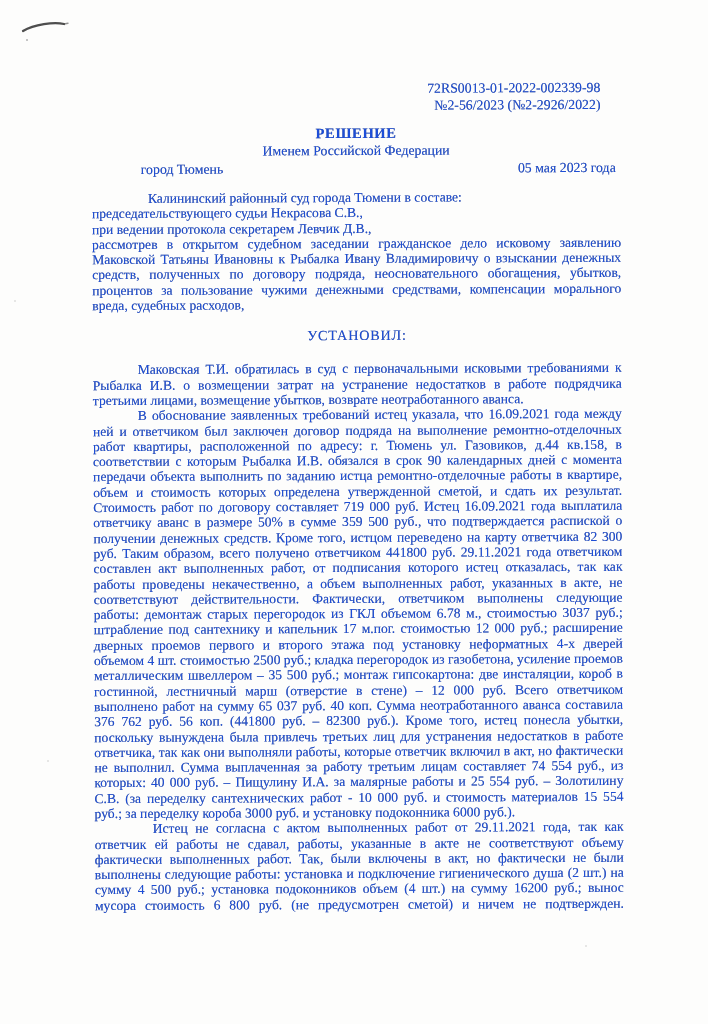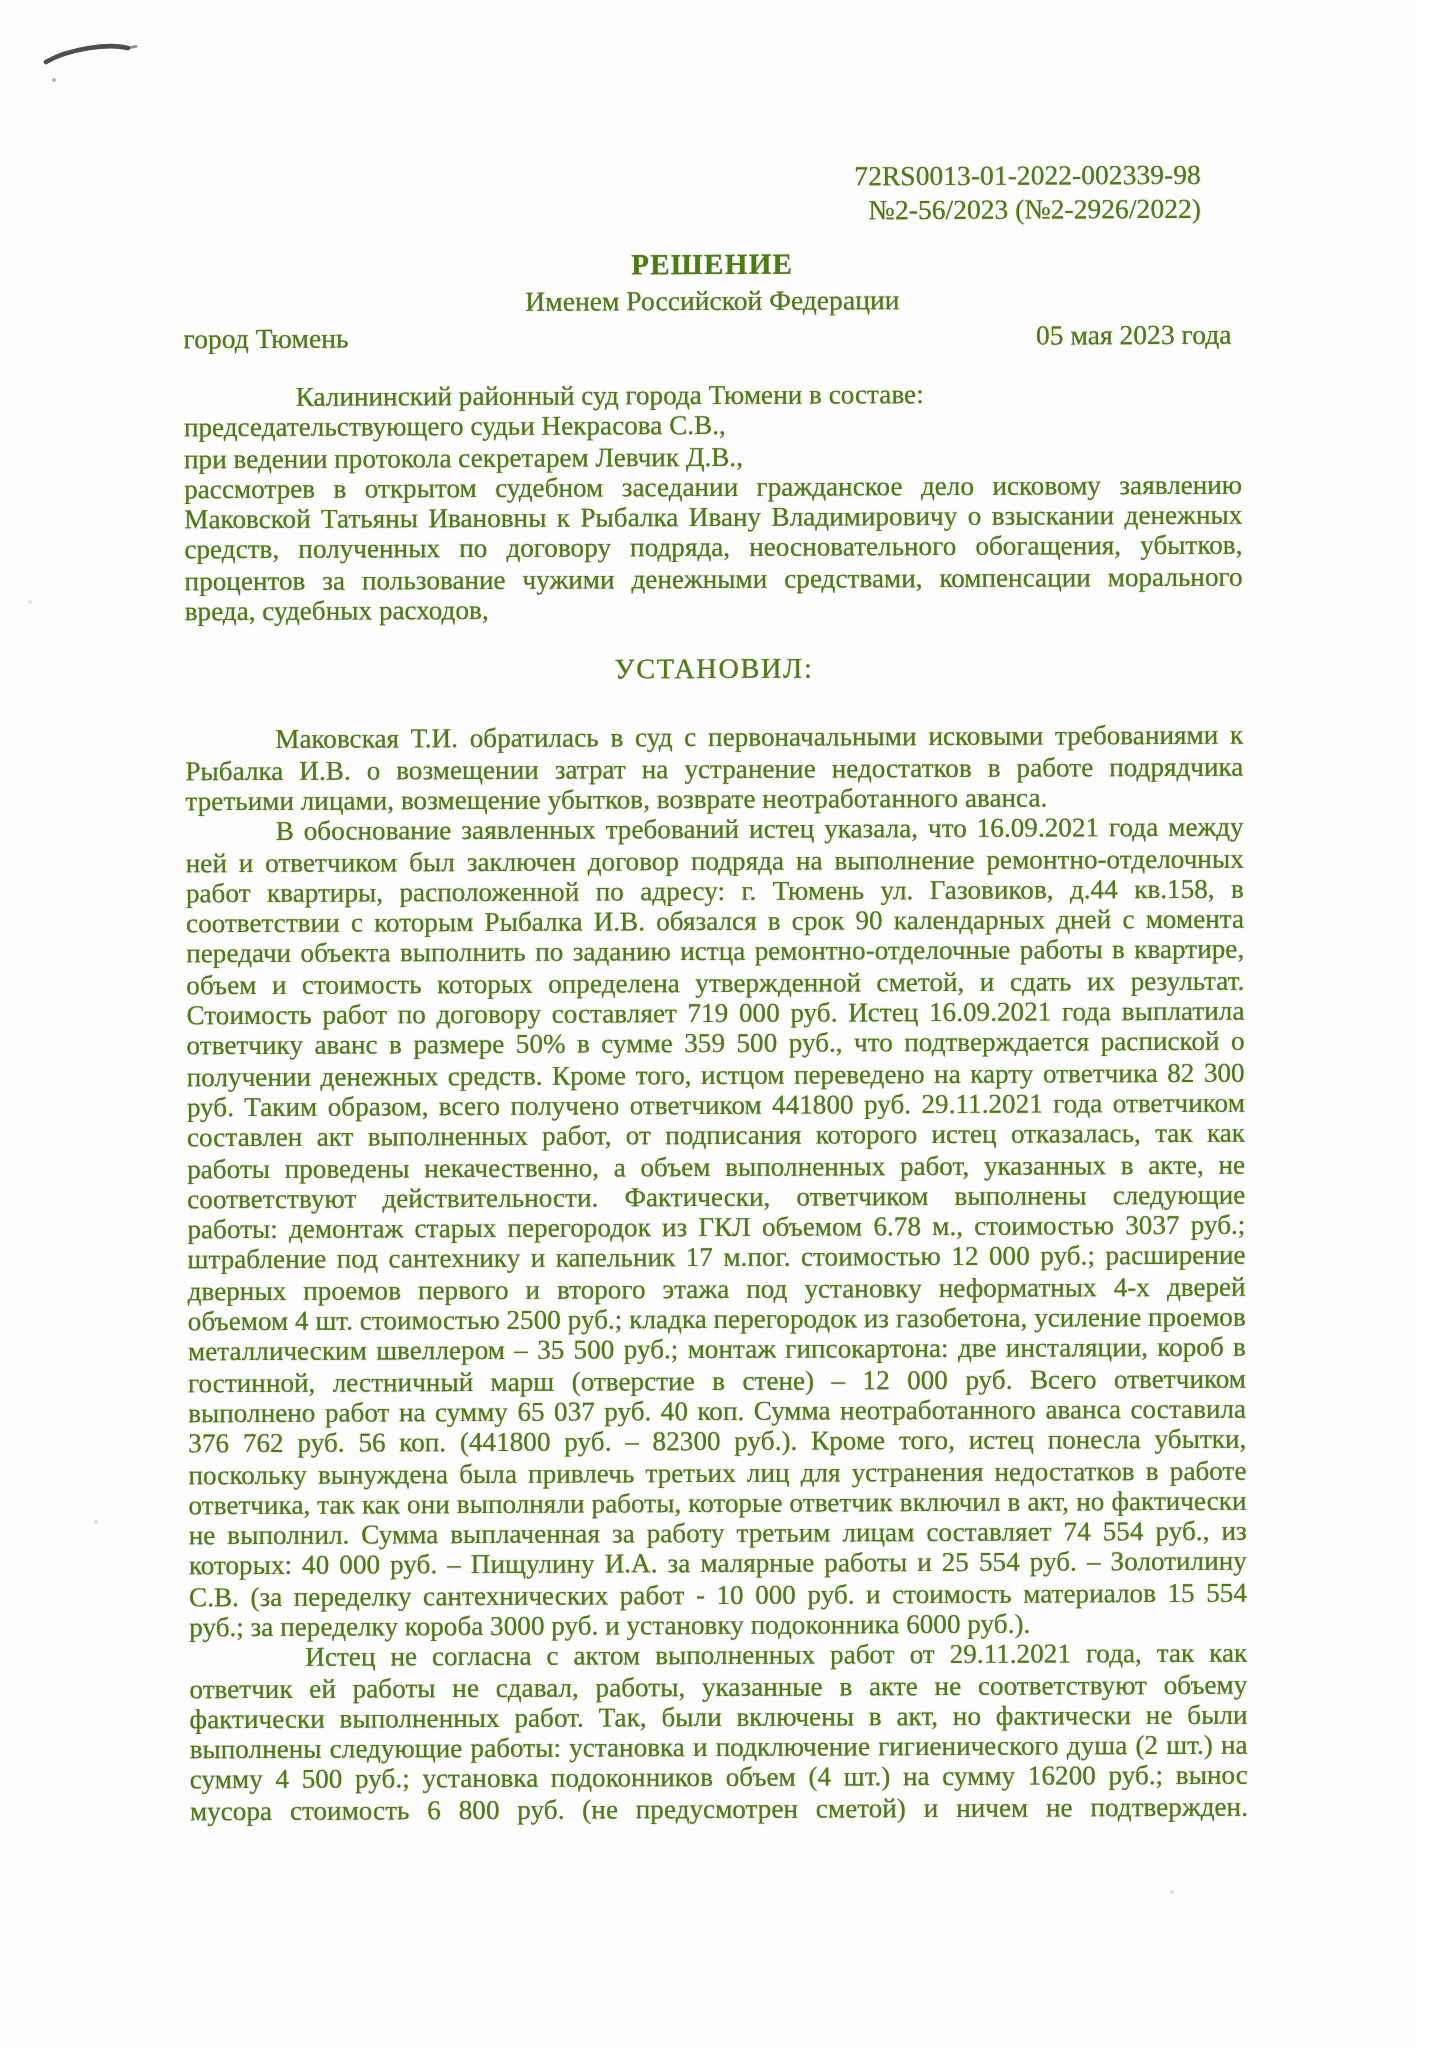--- a/index.html
+++ b/index.html
@@ -7,21 +7,21 @@
     padding: 0;
     background: #ffffff;
   }
   .page {
     position: relative;
     width: 708px;
     height: 1024px;
     background: #fdfdfc;
     overflow: hidden;
     font-family: "Liberation Serif", serif;
-    color: #4d7c0f;
+    color: #1d4ed8;
   }
   .content {
     position: absolute;
     left: 0;
     top: 0;
     width: 100%;
     box-sizing: border-box;
     padding: 80px 86px 0 93px;
     transform: rotate(-0.25deg);
     text-shadow: 0 0 0.6px rgba(45,45,45,0.55);
@@ -45,21 +45,21 @@
   .doc-subtitle {
     font-size: 13.8px;
   }
   .city-date {
     display: flex;
     justify-content: space-between;
     font-size: 13.8px;
     margin-top: 1px;
     line-height: 17px;
   }
-  .city { }
+  .city { margin-left: 49px; }
   .date { margin-right: 5px; }
   .intro {
     margin-top: 13px;
     font-size: 13.6px;
     line-height: 15.3px;
   }
   .intro .first { text-indent: 56px; }
   .intro .justified { text-align: justify; }
   .section-heading {
     margin-top: 15px;

